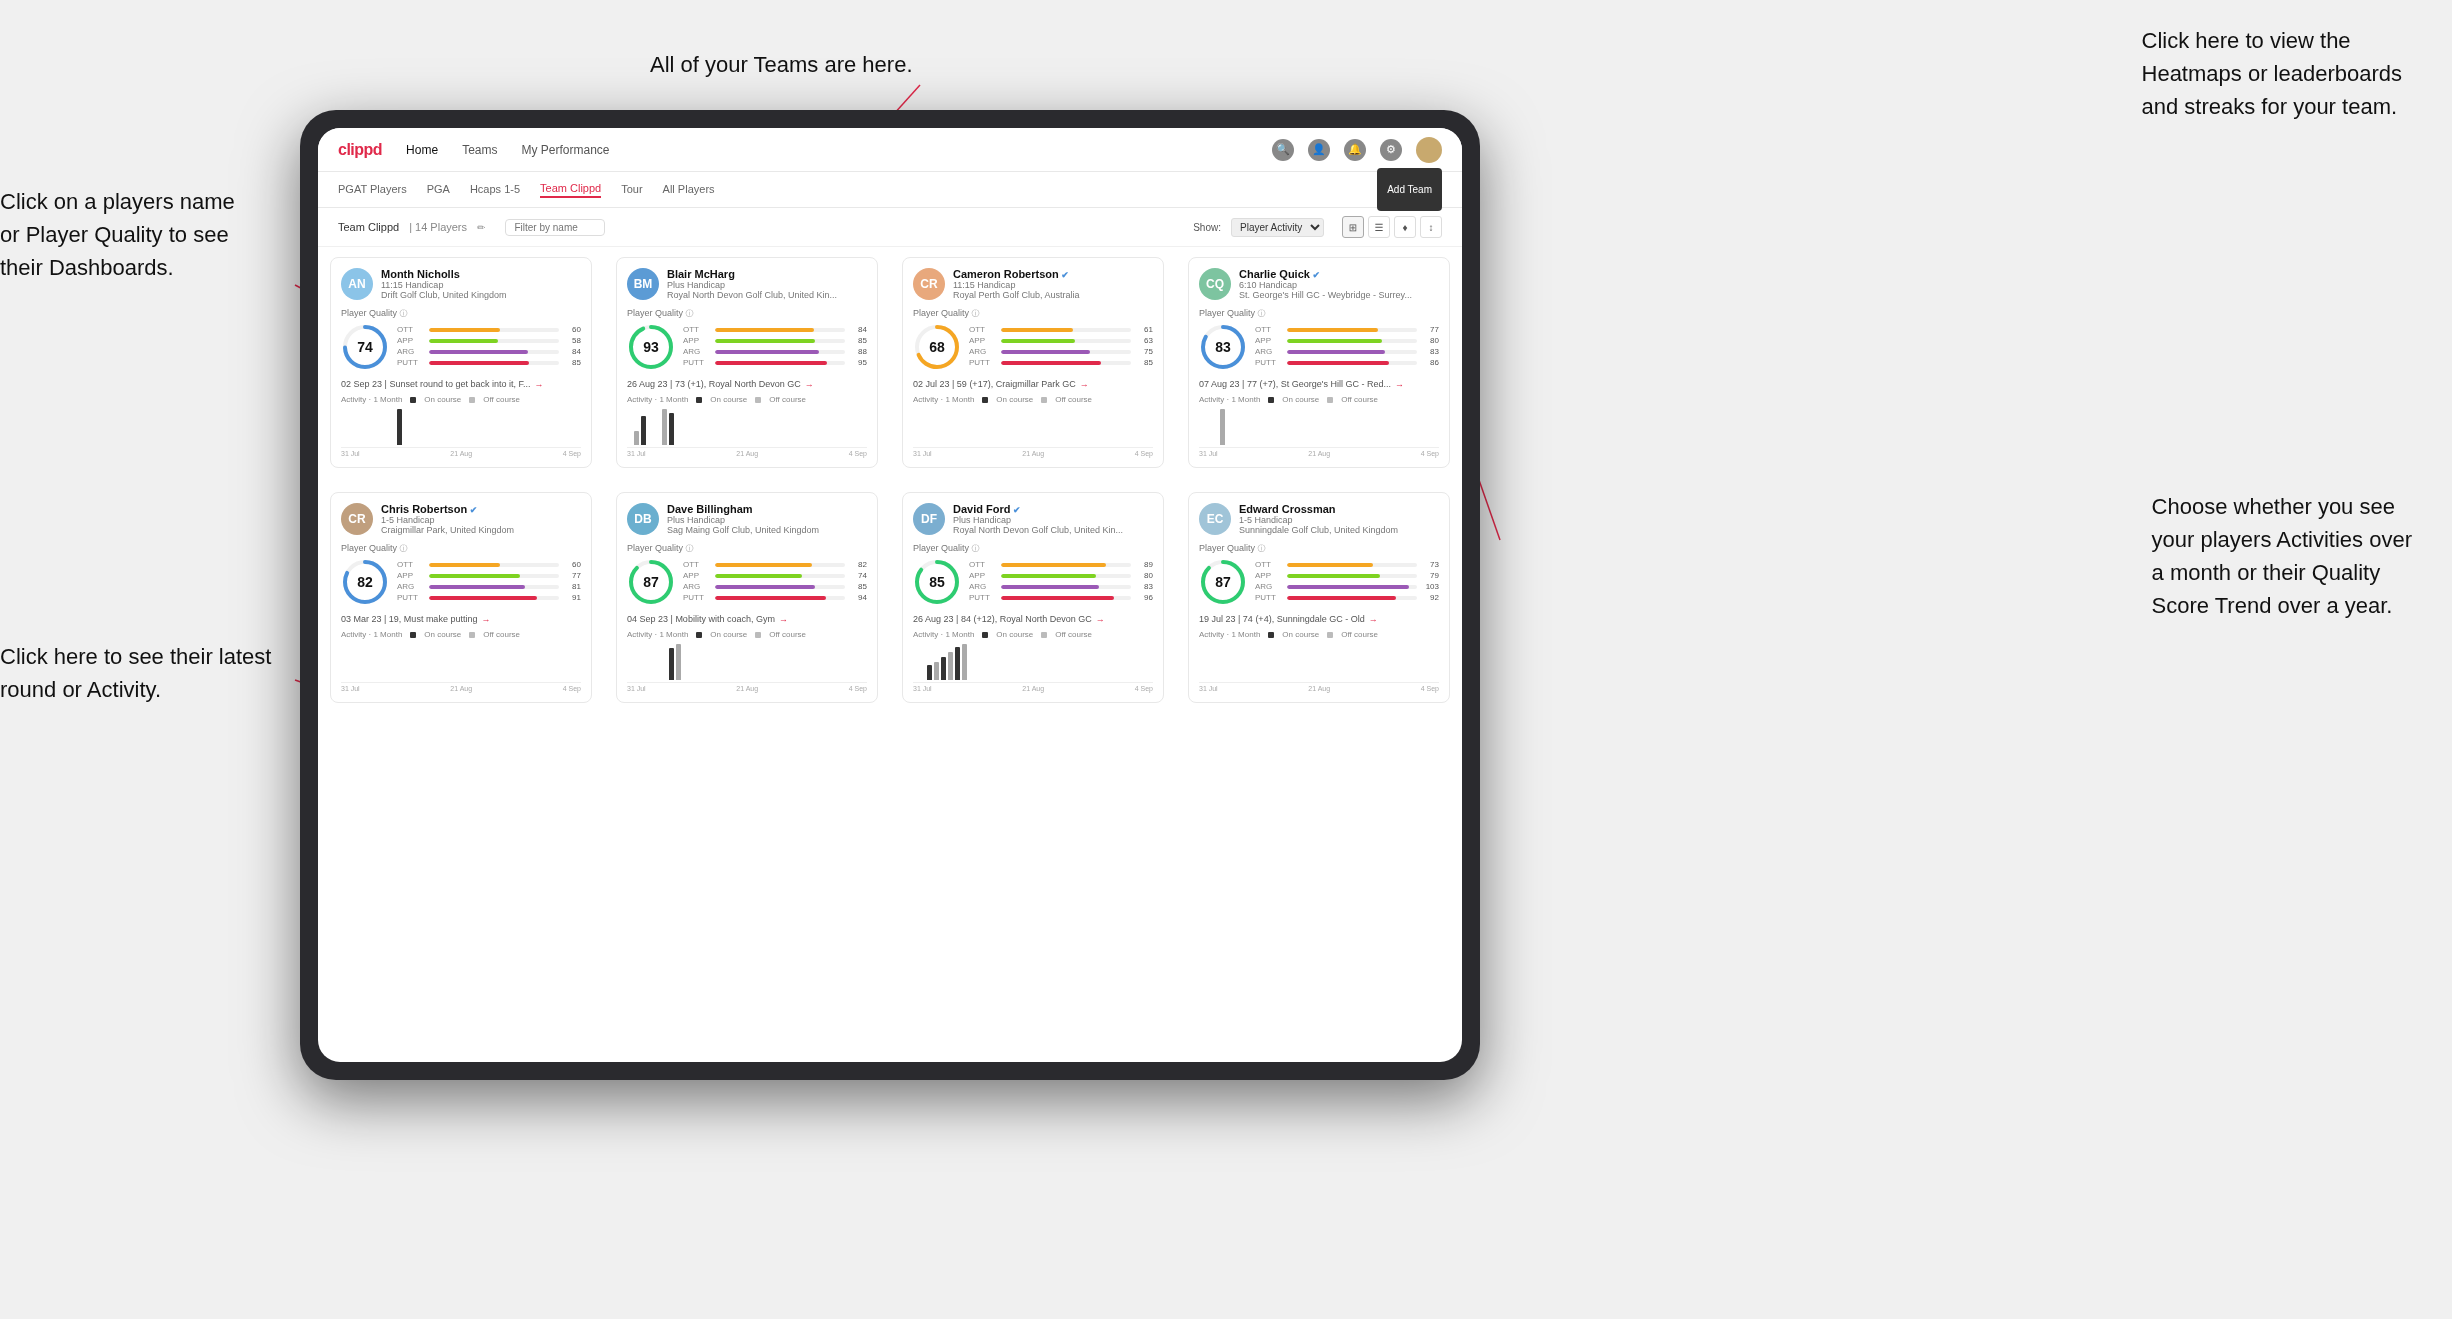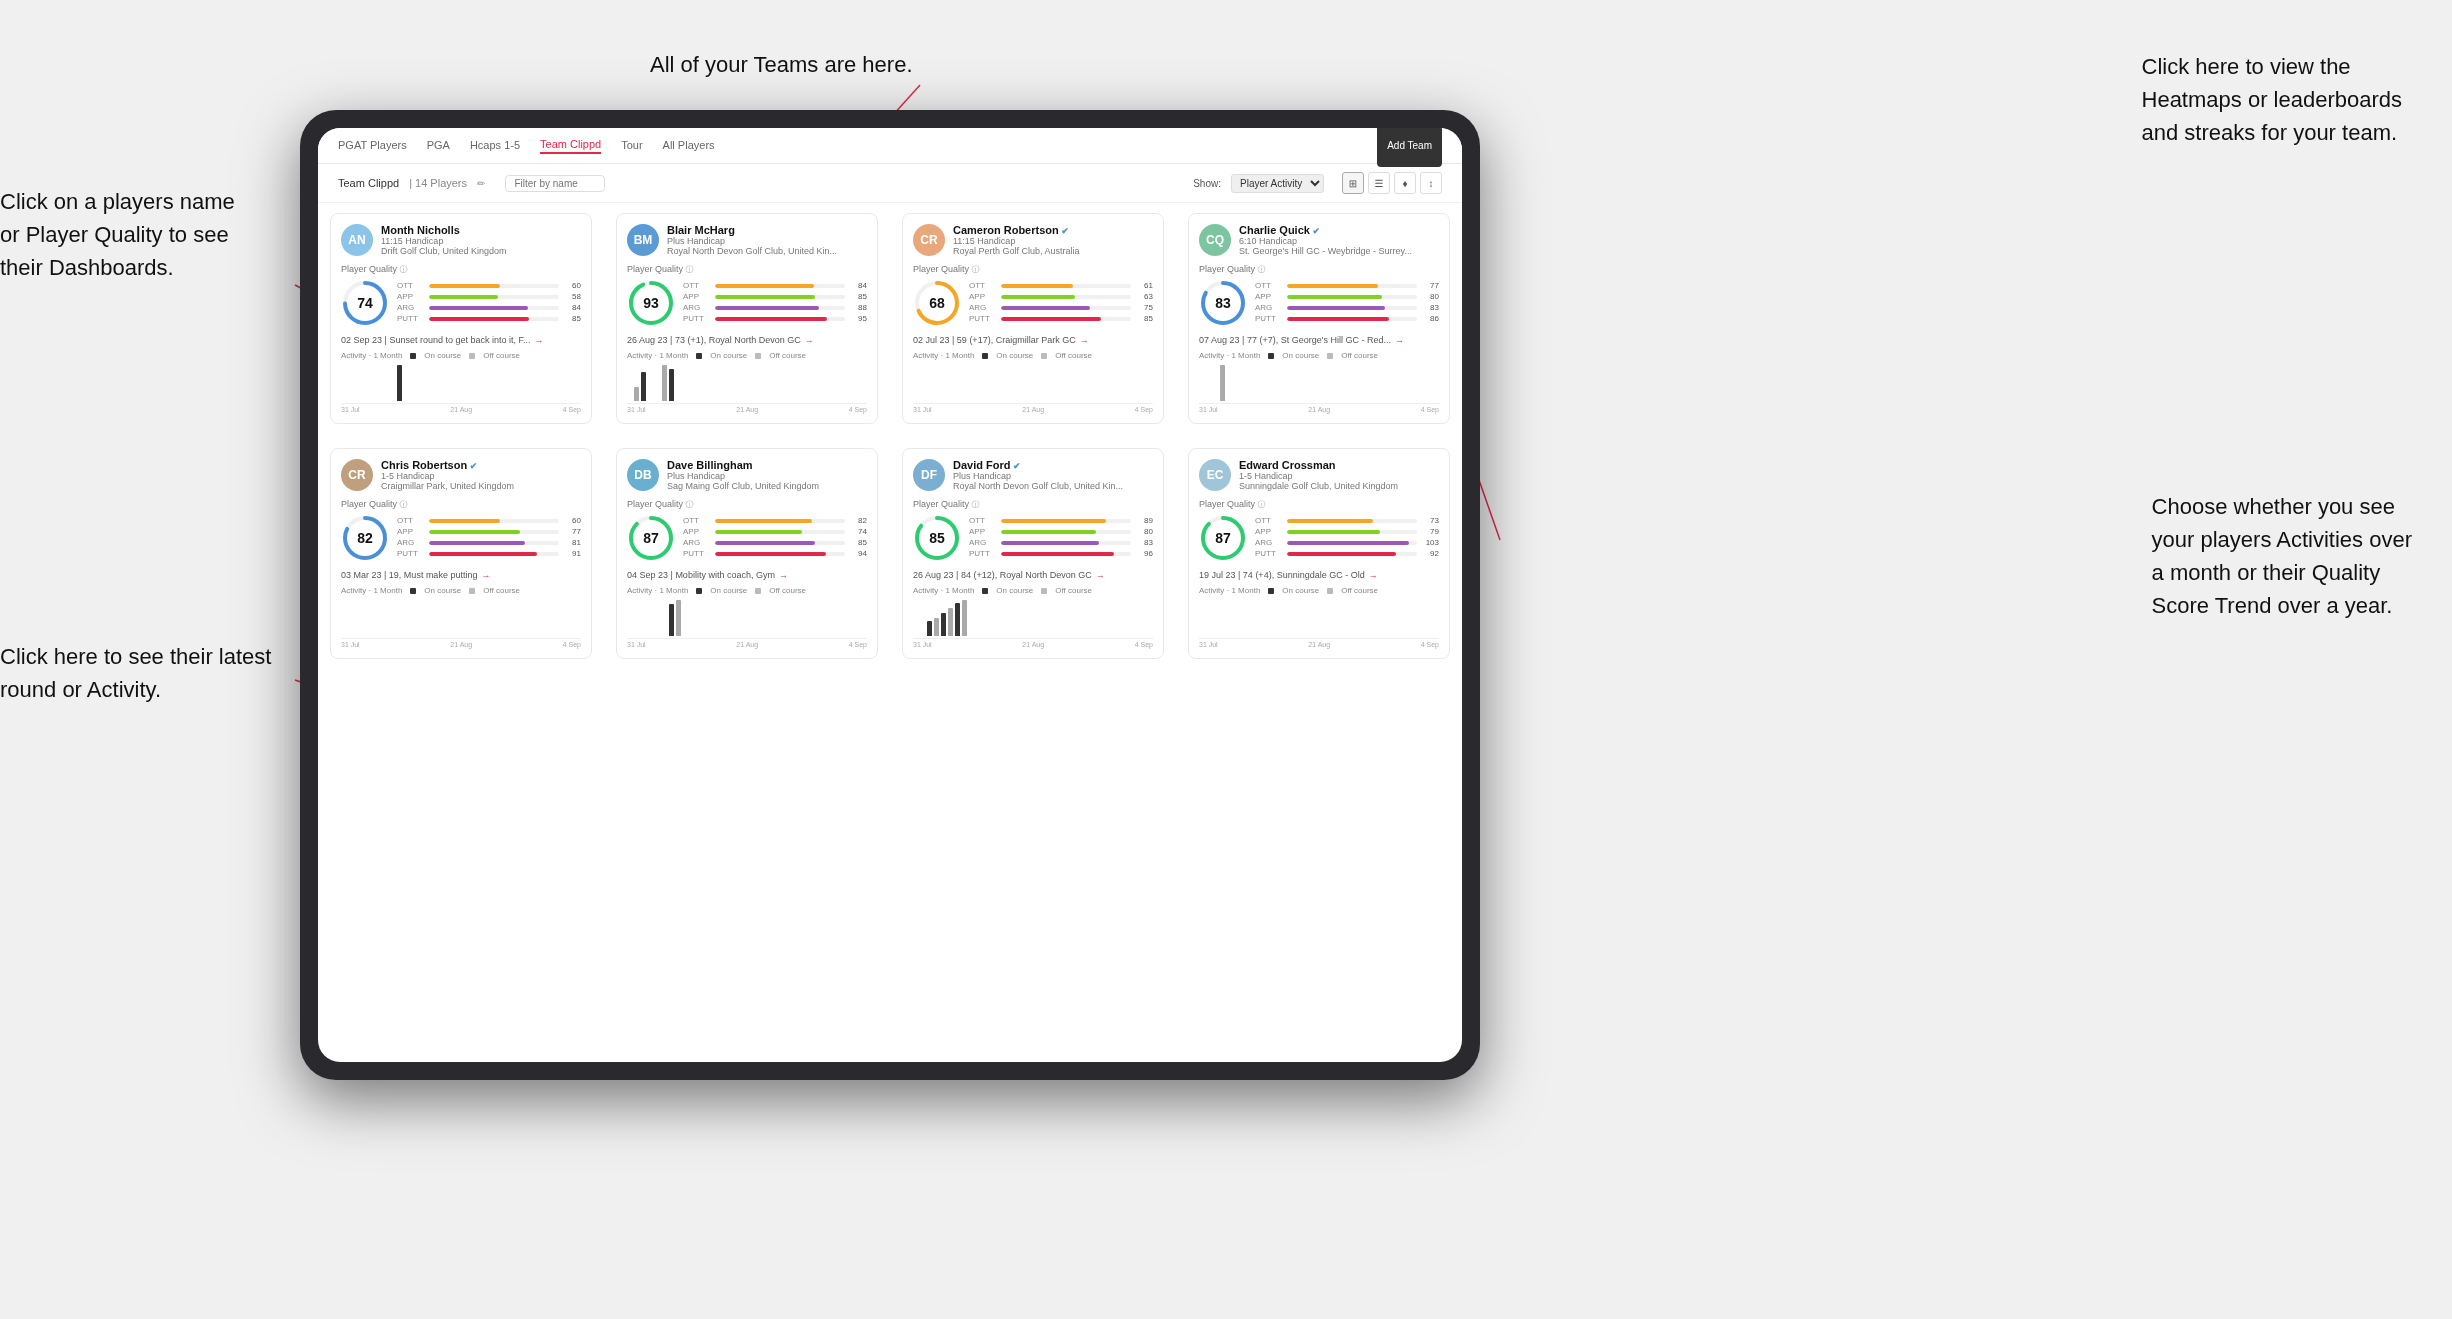--- a/index.html
+++ b/index.html
@@ -388,21 +388,21 @@
     <marker id="arrow" markerWidth="8" markerHeight="8" refX="6" refY="3" orient="auto">
       <path d="M0,0 L0,6 L8,3 z" fill="#e0294a"></path>
     </marker>
   </defs>
 </svg>
 
 <div class="callout" style="top: 48px; left: 650px; text-align: center;">
   <span>All of your Teams are here.</span>
 </div>
 
-<div class="callout" style="top: 50px; right: 50px; text-align: left; line-height: 1.5;">
+<div class="callout" style="top: 24px; right: 50px; text-align: left; line-height: 1.5;">
   <span>Click here to view the</span><br>
   <span>Heatmaps or leaderboards</span><br>
   <span>and streaks for your team.</span>
 </div>
 
 <div class="callout" style="top: 185px; left: 0px; text-align: left; line-height: 1.5;">
   <span>Click on a players name</span><br>
   <span>or Player Quality to see</span><br>
   <span>their Dashboards.</span>
 </div>
@@ -415,20 +415,33 @@
 <div class="callout" style="top: 490px; right: 40px; text-align: left; line-height: 1.5;">
   <span>Choose whether you see</span><br>
   <span>your players Activities over</span><br>
   <span>a month or their Quality</span><br>
   <span>Score Trend over a year.</span>
 </div>
 
 <div class="ipad-frame">
   <div class="ipad-screen">
 
+    <div class="top-nav">
+      <span class="nav-logo">clippd</span>
+      <span class="nav-item active">Home</span>
+      <span class="nav-item">Teams</span>
+      <span class="nav-item">My Performance</span>
+      <div class="nav-icons">
+        <div class="nav-icon">🔍</div>
+        <div class="nav-icon">👤</div>
+        <div class="nav-icon">🔔</div>
+        <div class="nav-icon">⚙</div>
+        <div class="nav-avatar"></div>
+      </div>
+    </div>
 
     <div class="sub-nav">
       <span class="sub-nav-item">PGAT Players</span>
       <span class="sub-nav-item">PGA</span>
       <span class="sub-nav-item">Hcaps 1-5</span>
       <span class="sub-nav-item active">Team Clippd</span>
       <span class="sub-nav-item">Tour</span>
       <span class="sub-nav-item">All Players</span>
       <div class="add-team-btn">Add Team</div>
     </div>

